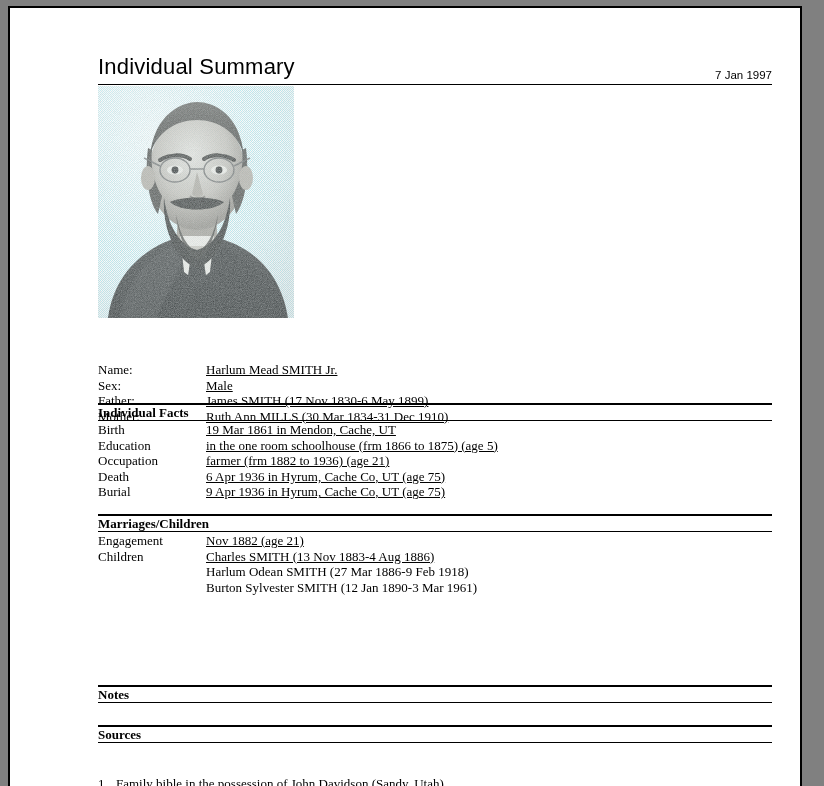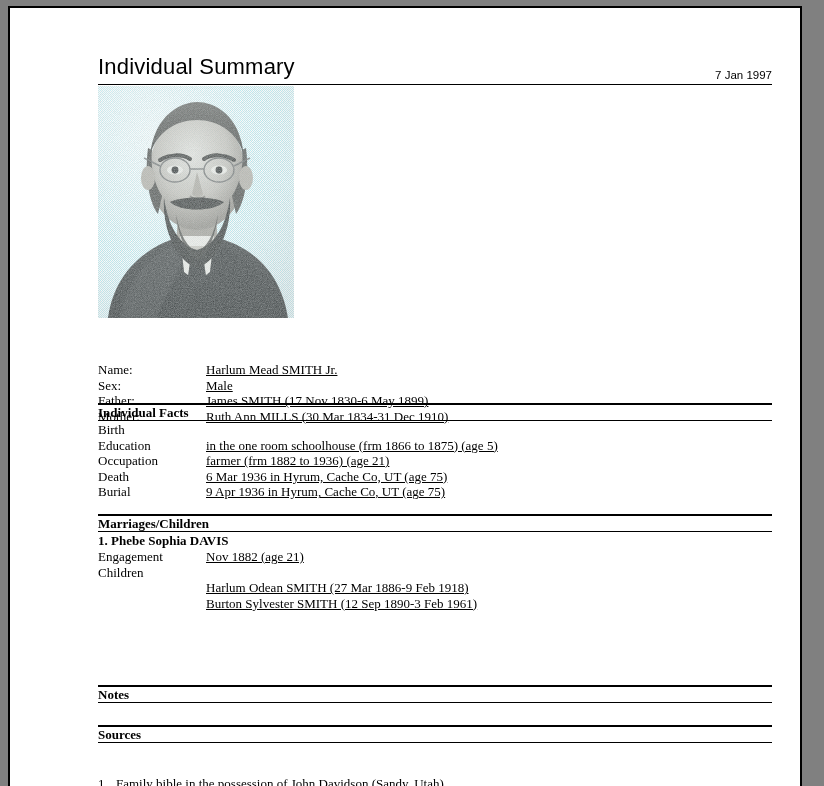--- a/index.html
+++ b/index.html
@@ -109,21 +109,20 @@
   .row .val {
     position: absolute;
     left: 108px;
     top: 0;
     text-decoration: underline;
   }
   .row .val-only {
     position: absolute;
     left: 108px;
     top: 0;
-    text-decoration: underline;
   }
 
   
   .section {
     position: absolute;
     left: 88px;
     width: 674px;
   }
   .sec-rule-top {
     height: 2px;
@@ -306,58 +305,59 @@
       </div>
     </div>
 
     <div class="section" style="top:395px;">
       <div class="sec-rule-top"></div>
       <div class="sec-title">Individual Facts</div>
       <div class="sec-rule-bottom"></div>
       <div class="sec-body">
         <div class="row">
           <span class="lbl">Birth</span>
+          <span class="val">19 Mar 1861 in Mendon, Cache, UT</span>
         </div>
         <div class="row">
           <span class="lbl">Education</span>
           <span class="val">in the one room schoolhouse (frm 1866 to 1875) (age 5)</span>
         </div>
         <div class="row">
           <span class="lbl">Occupation</span>
           <span class="val">farmer (frm 1882 to 1936) (age 21)</span>
         </div>
         <div class="row">
           <span class="lbl">Death</span>
-          <span class="val">6 Mar 1936 in Hyrum, Cache Co, UT (age 75)</span>
+          <span class="val">6 Apr 1936 in Hyrum, Cache Co, UT (age 75)</span>
         </div>
         <div class="row">
           <span class="lbl">Burial</span>
           <span class="val">9 Apr 1936 in Hyrum, Cache Co, UT (age 75)</span>
         </div>
       </div>
     </div>
 
     <div class="section" style="top:506px;">
       <div class="sec-rule-top"></div>
       <div class="sec-title">Marriages/Children</div>
       <div class="sec-rule-bottom"></div>
       <div class="sec-body">
-        <div class="spouse-name">1. Phebe Sophia DAVIS</div>
         <div class="row">
           <span class="lbl">Engagement</span>
           <span class="val">Nov 1882 (age 21)</span>
         </div>
         <div class="row">
           <span class="lbl">Children</span>
+          <span class="val">Charles SMITH (13 Nov 1883-4 Aug 1886)</span>
         </div>
         <div class="row">
           <span class="val-only">Harlum Odean SMITH (27 Mar 1886-9 Feb 1918)</span>
         </div>
         <div class="row">
-          <span class="val-only">Burton Sylvester SMITH (12 Sep 1890-3 Feb 1961)</span>
+          <span class="val-only">Burton Sylvester SMITH (12 Jan 1890-3 Mar 1961)</span>
         </div>
       </div>
     </div>
 
     <div class="section" style="top:641px;margin-top:36px;">
       <div class="sec-rule-top"></div>
       <div class="sec-title">Notes</div>
       <div class="sec-rule-bottom"></div>
     </div>
 

